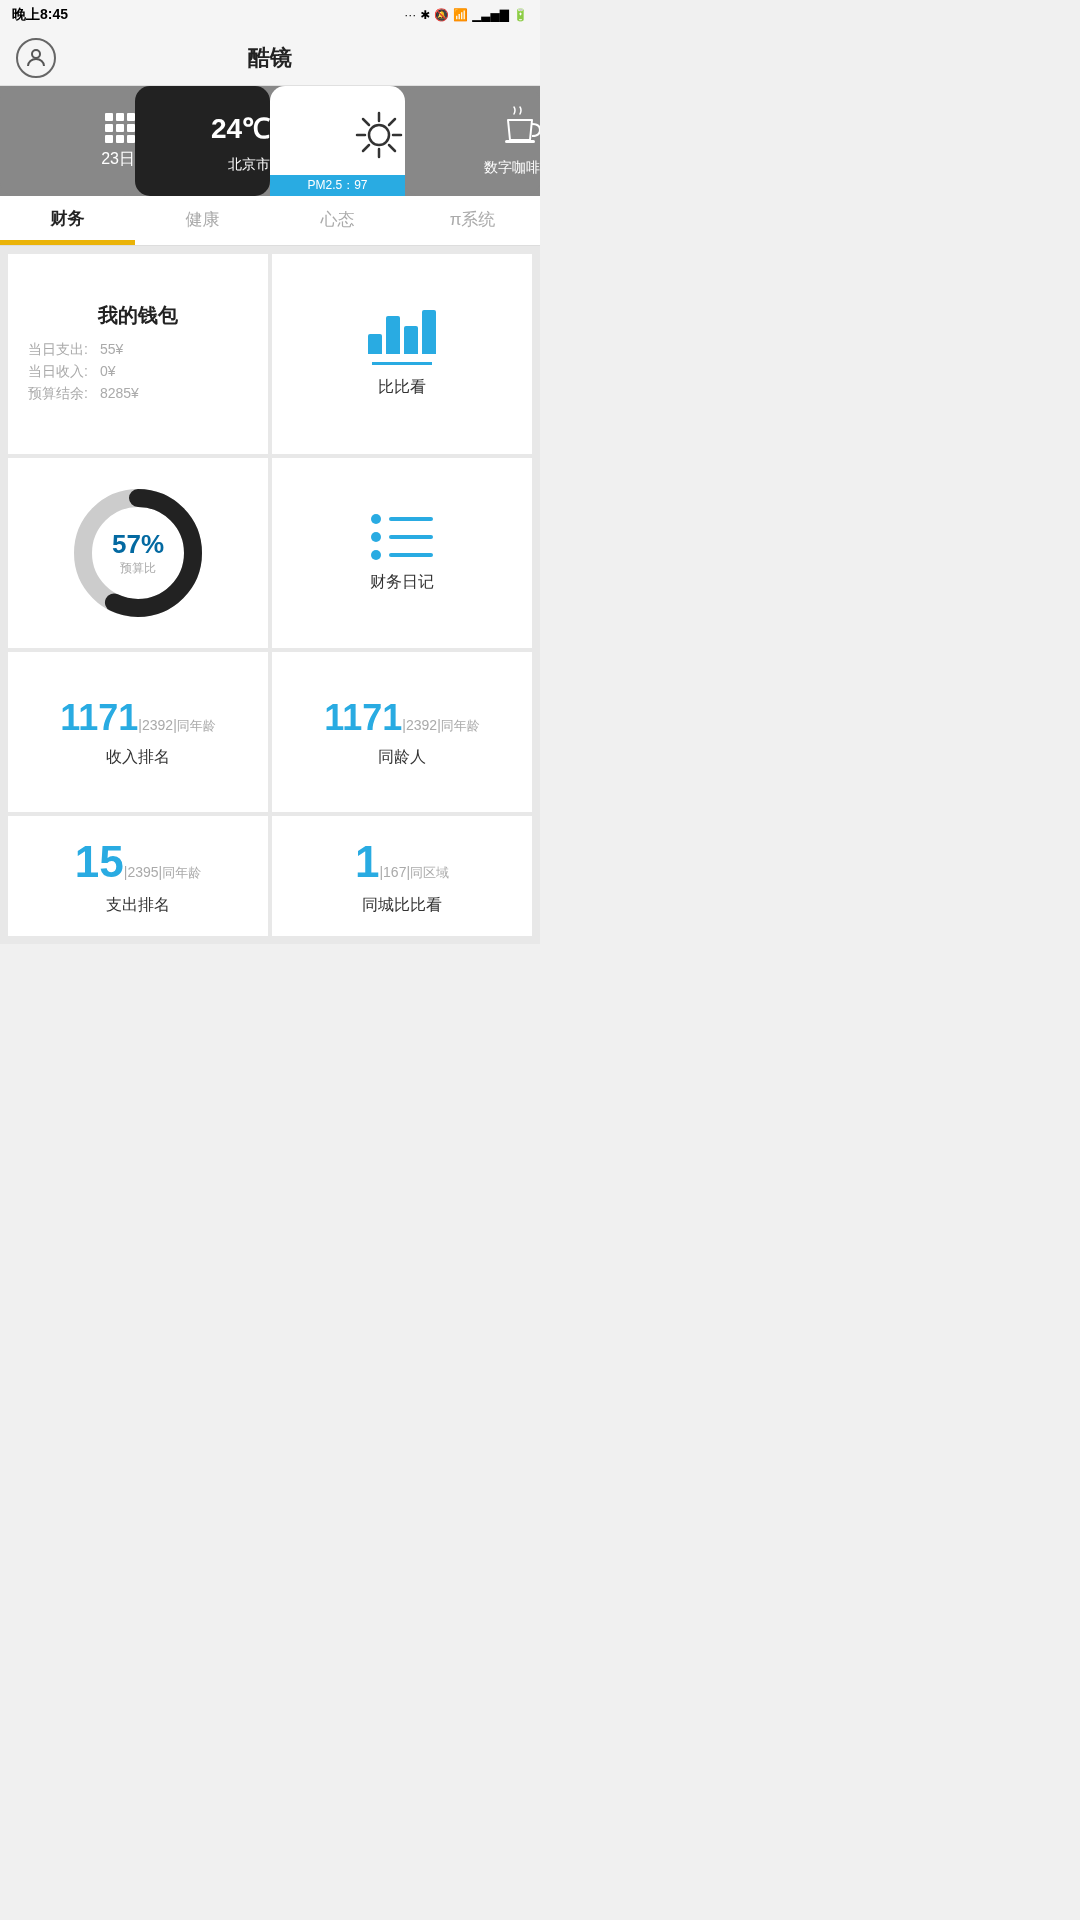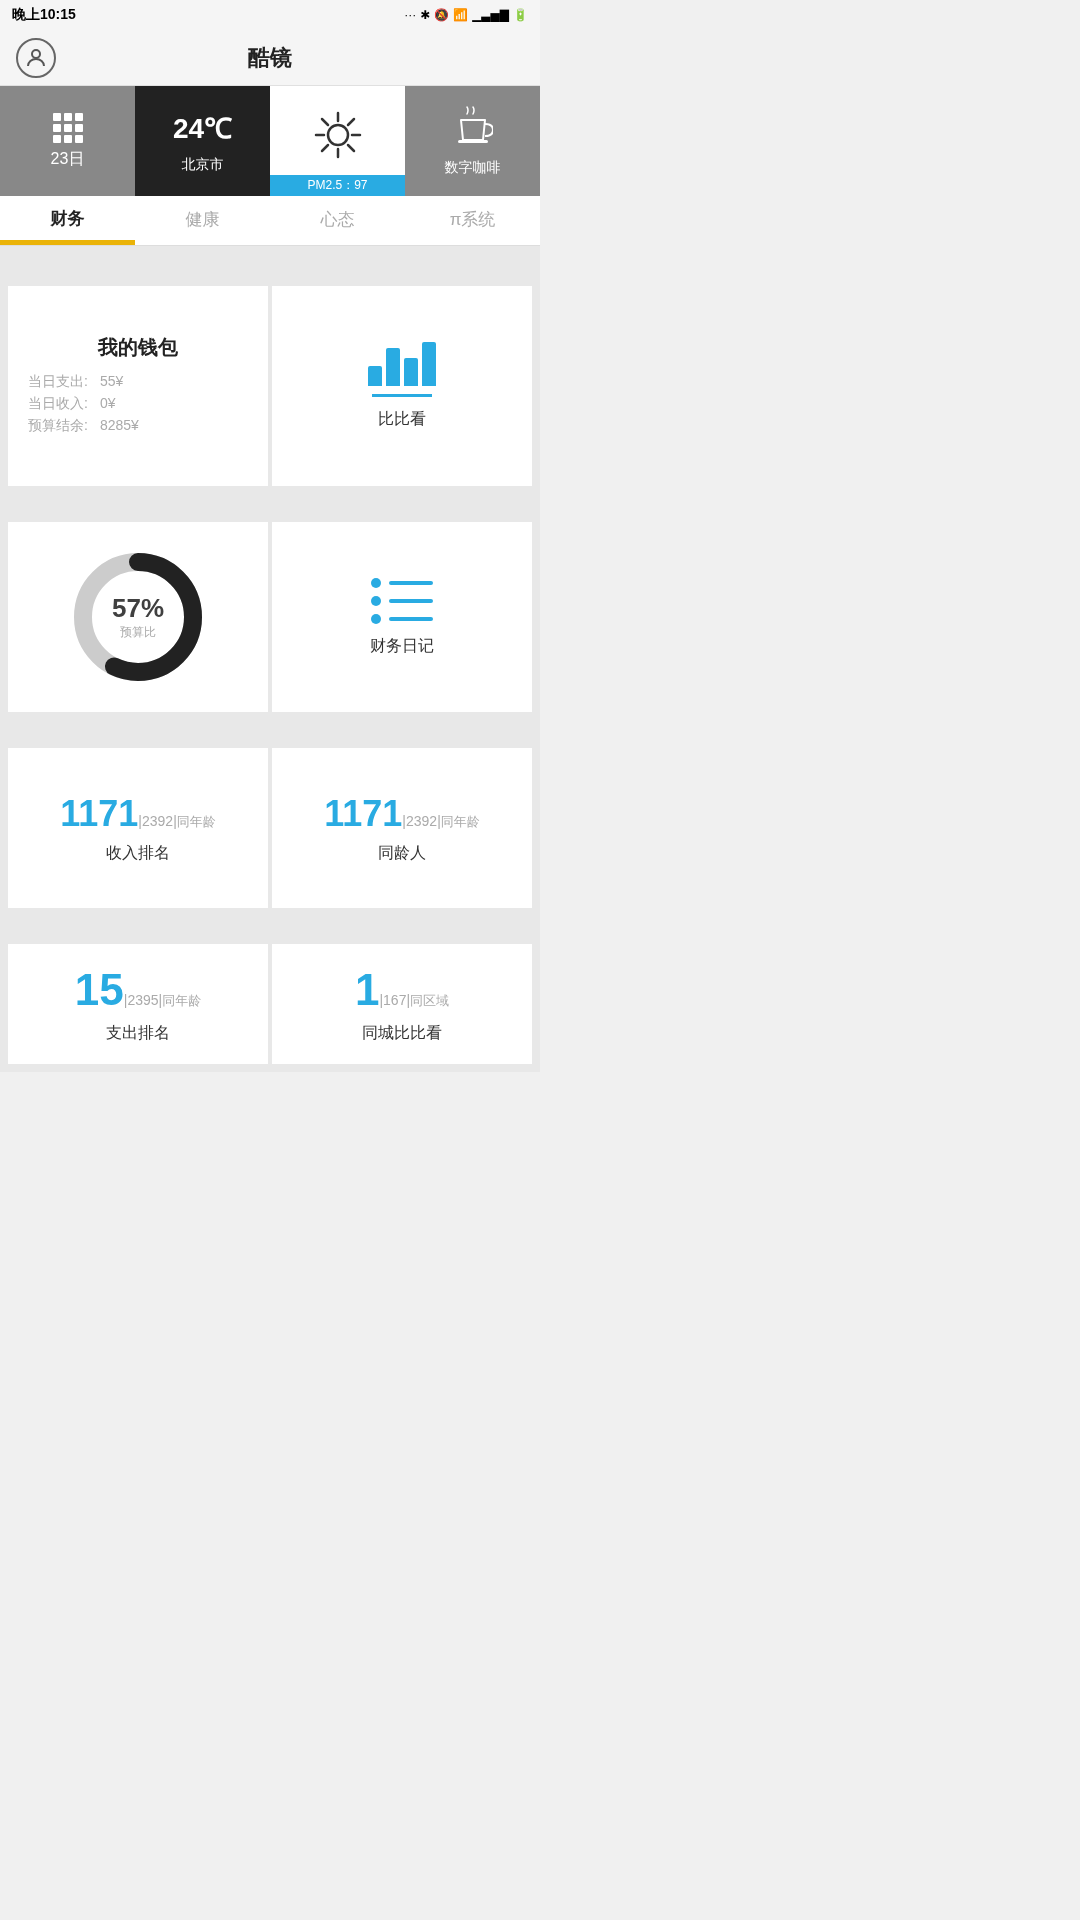--- a/index.html
+++ b/index.html
@@ -58,23 +58,24 @@
     
     .widget-row {
       display: flex;
       height: 110px;
       background: #888;
     }
     .widget-cell {
       flex: 1;
       display: flex;
       flex-direction: column;
-      align-items: center;
+      align-items: flex-end;
       justify-content: center;
       color: white;
+      border-radius: 15px;
     }
     .widget-cell.dark { background: #222; }
     .widget-cell.light-bg { background: white; color: #333; position: relative; }
     .widget-cell.gray-bg { background: #888; }
     .widget-icon-grid {
       display: grid;
       grid-template-columns: repeat(3,1fr);
       gap: 3px;
       margin-bottom: 6px;
     }
@@ -137,21 +138,20 @@
       gap: 4px;
     }
     .grid-cell {
       background: white;
       display: flex;
       flex-direction: column;
       align-items: center;
       justify-content: center;
       padding: 16px 12px;
       cursor: pointer;
-      margin-top: 32px;
     }
     .grid-cell.wallet {
       align-items: flex-start;
       grid-column: 1;
       padding: 18px 20px;
     }
 
     
     .wallet-title {
       font-size: 20px;
@@ -187,21 +187,21 @@
     .donut-label {
       position: absolute;
       top: 50%;
       left: 50%;
       transform: translate(-50%, -50%);
       text-align: center;
     }
     .donut-percent {
       font-size: 26px;
       font-weight: bold;
-      color: #404040;
+      color: #0369a1;
     }
     .donut-sublabel {
       font-size: 12px;
       color: #aaa;
     }
 
     
     .chart-icon {
       display: flex;
       align-items: flex-end;
@@ -282,21 +282,21 @@
     
     .bottom-cell {
       min-height: 120px;
       padding: 20px 16px;
     }
   </style>
 </head>
 <body>
 
 <div class="status-bar">
-  <span class="status-time">晚上10:15</span>
+  <span class="status-time">晚上8:45</span>
   <div class="status-icons">
     <span>···</span>
     <span>✱</span>
     <span>🔕</span>
     <span>📶</span>
     <span>▁▃▅▇</span>
     <span>🔋</span>
   </div>
 </div>
 

